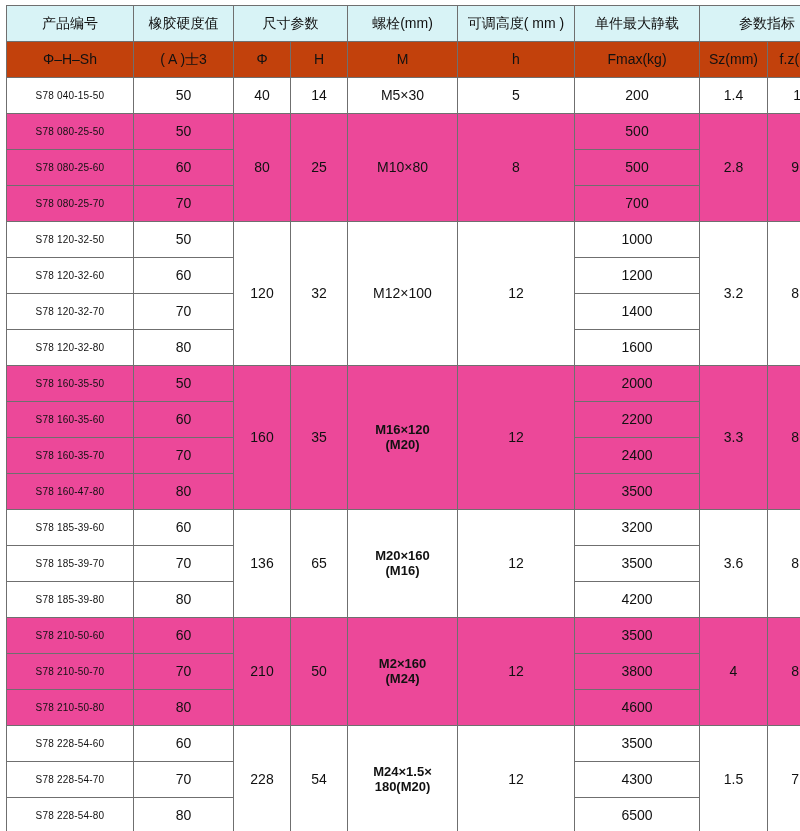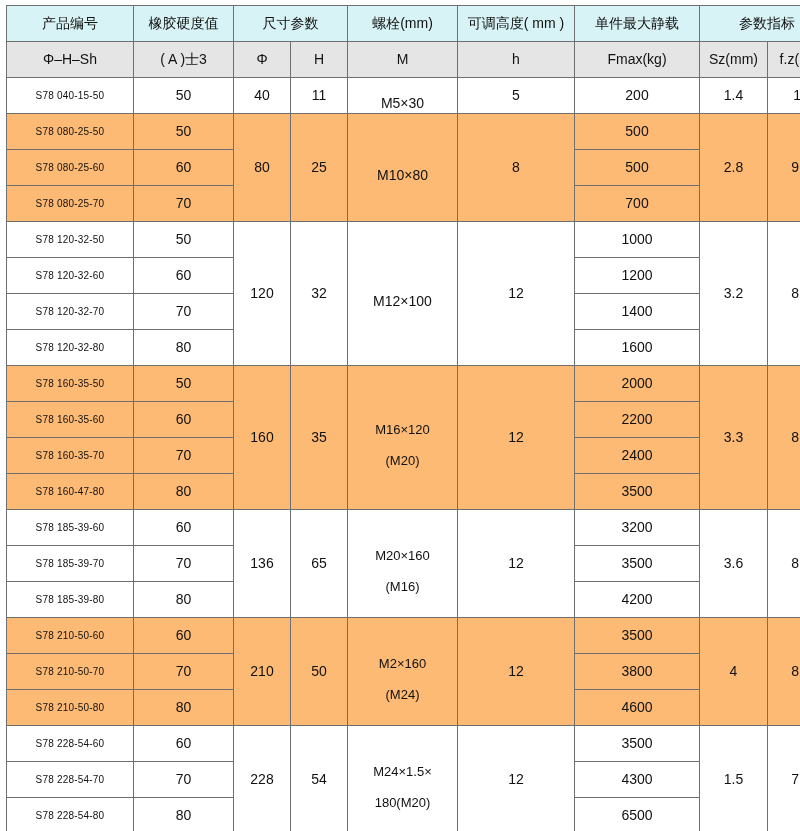--- a/index.html
+++ b/index.html
@@ -33,41 +33,42 @@
     height: 35px;
     line-height: 1.15;
     font-family: "Liberation Sans", sans-serif;
   }
   td.hdr {
     background: #d8f3f6;
     font-weight: normal;
     height: 30px;
   }
   td.sub {
-    background: #e5e5e5;
+    background: #c2410c;
     height: 28px;
   }
   td.tint {
-    background: #fdba74;
+    background: #ec4899;
   }
   td.plain {
     background: #ffffff;
   }
   .code {
     letter-spacing: 0.2px;
     white-space: nowrap;
     font-size: 10px;
   }
   .two-line {
     line-height: 1.55;
+    font-weight: bold;
   }
   .sm {
     font-size: 13px;
   }
-  .nowrap { white-space: nowrap; margin-top: 16px; }
+  .nowrap { white-space: nowrap; }
 </style>
 </head>
 <body>
 
 <div id="sheet">
   <table class="spec">
     <colgroup>
       <col style="width:127px">
       <col style="width:100px">
       <col style="width:57px">
@@ -96,21 +97,21 @@
         <td class="sub">M</td>
         <td class="sub">h</td>
         <td class="sub">Fmax(kg)</td>
         <td class="sub">Sz(mm)</td>
         <td class="sub">f.z(HZ)</td>
       </tr>
     <tr>
           <td class="plain code">S78 040-15-50</td>
           <td class="plain">50</td>
           <td class="plain" rowspan="1">40</td>
-          <td class="plain" rowspan="1">11</td>
+          <td class="plain" rowspan="1">14</td>
           <td class="plain" rowspan="1">
             <div class="nowrap">M5×30</div>
           </td>
           <td class="plain" rowspan="1">5</td>
           <td class="plain">200</td>
           <td class="plain" rowspan="1">1.4</td>
           <td class="plain" rowspan="1">13</td>
         </tr>
         <tr>
           <td class="tint code">S78 080-25-50</td>

